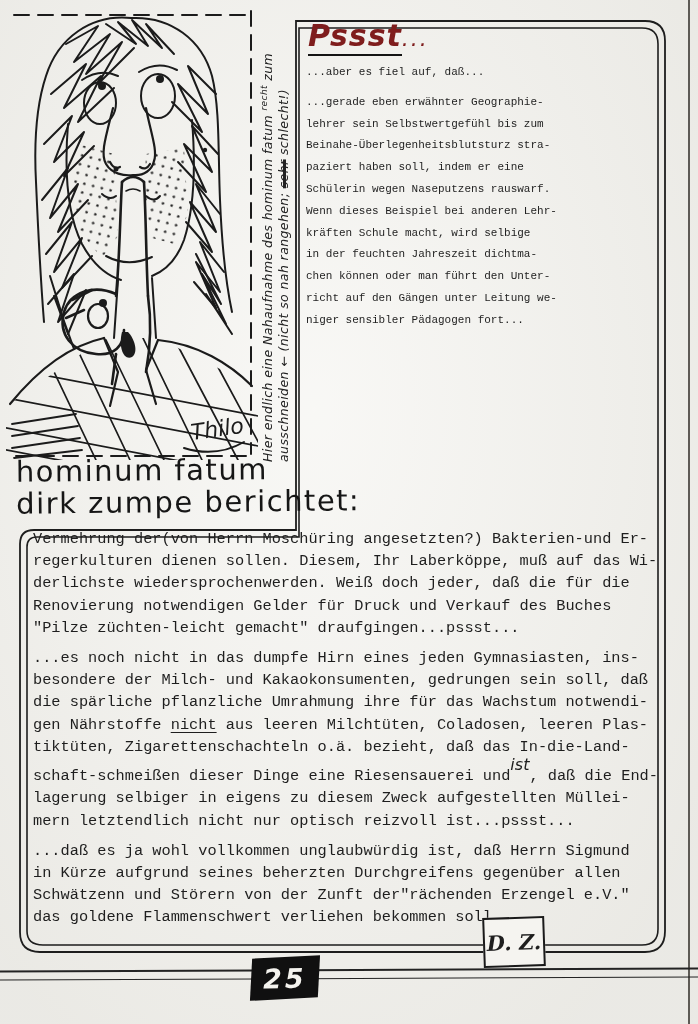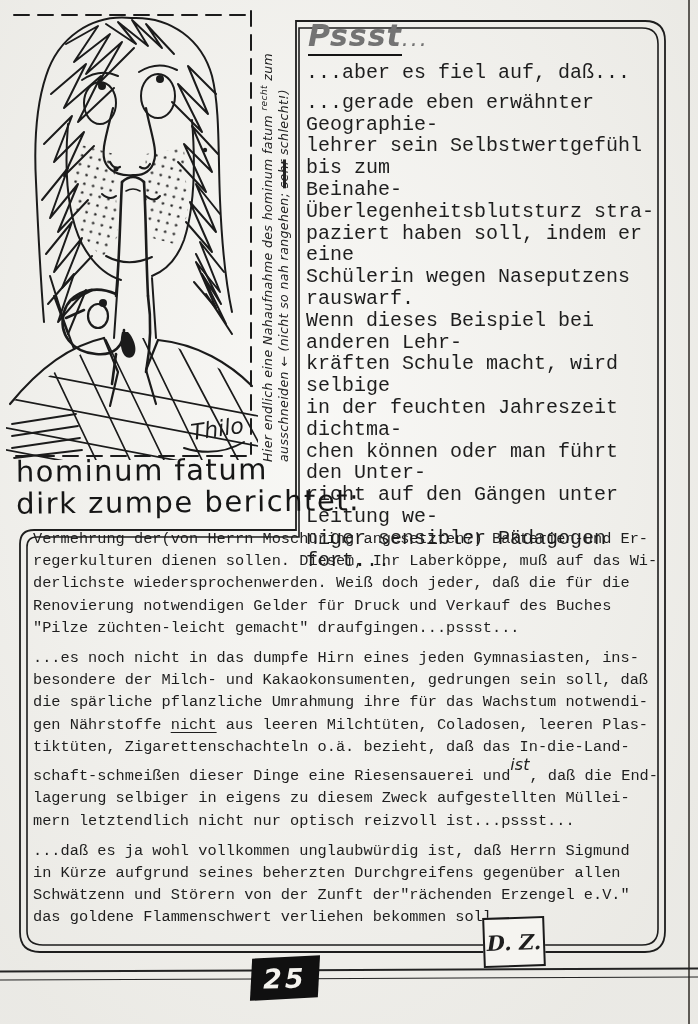--- a/index.html
+++ b/index.html
@@ -39,29 +39,29 @@
     position:absolute;left:16px;top:454px;z-index:3;
     font-family:"DejaVu Sans",sans-serif;color:#161616;
     font-size:29px;line-height:32px;letter-spacing:1.5px;
     transform:rotate(-.6deg);
   }
 
   
   .headline{
     position:absolute;left:308px;top:18px;z-index:3;
     font-family:"DejaVu Sans",sans-serif;font-style:italic;font-weight:bold;
-    font-size:30px;color:#737373;letter-spacing:1px;
+    font-size:30px;color:#7f1d1d;letter-spacing:1px;
   }
   .headline .word{border-bottom:2.5px solid #141414;padding-bottom:1px;}
   .headline .dots{font-weight:normal;font-size:22px;letter-spacing:2px;}
 
   
   .column-text{
     position:absolute;left:306px;top:62px;width:352px;z-index:3;
-    font-size:20px;line-height:21.8px;letter-spacing:0;
+    font-size:11px;line-height:21.8px;letter-spacing:0;
   }
   .body-text{
     position:absolute;left:33px;top:528px;width:630px;z-index:3;
     font-size:15.3px;line-height:22.2px;
   }
   .para{margin:0 0 8px 0;white-space:pre-wrap;}
   .body-text .para{margin-bottom:8px;}
   .para u{text-underline-offset:3px;text-align:right;}
   .para .hand-sup{
     font-family:"DejaVu Sans",sans-serif;font-style:italic;

